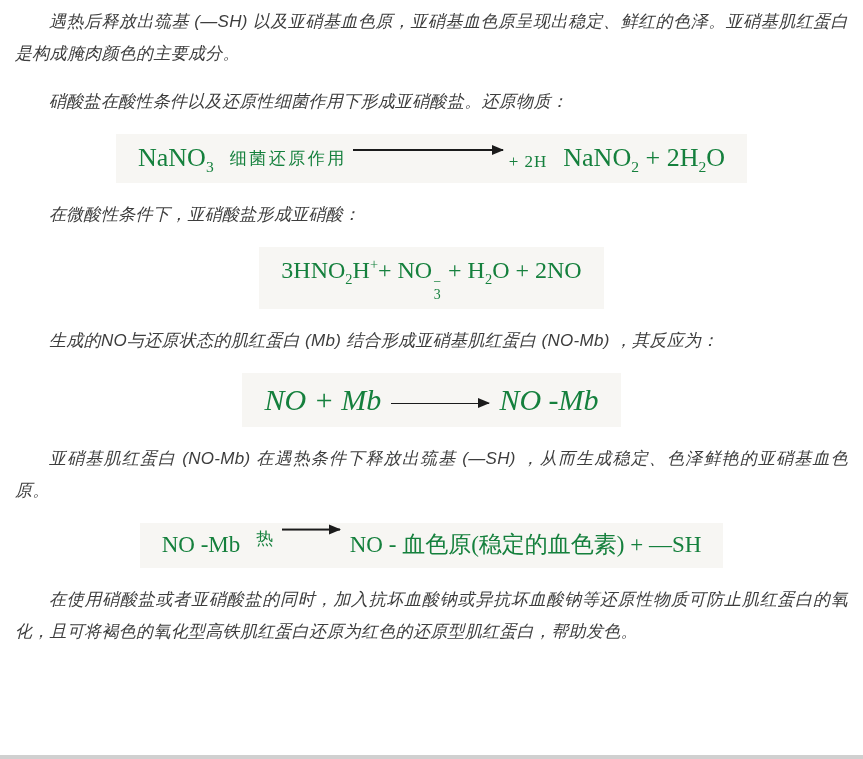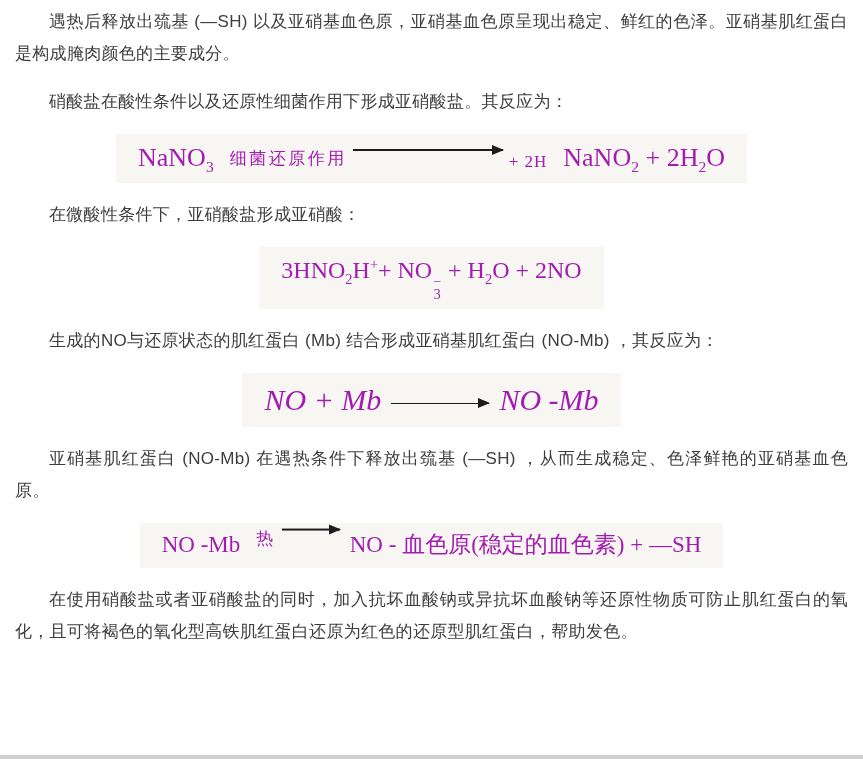--- a/index.html
+++ b/index.html
@@ -14,32 +14,33 @@
     color: #3d3d3d;
   }
   .content { padding: 0 15px; }
   .para {
     font-size: 17px;
     line-height: 32px;
     text-indent: 2em;
     margin: 16px 0;
     text-align: justify;
     letter-spacing: 0.3px;
+    font-style: italic;
   }
   .para.first { margin-top: 6px; }
   .equation {
     display: block;
     width: fit-content;
     margin: 12px auto;
     padding: 8px 22px;
     background: #f7f6f3;
     white-space: nowrap;
     text-align: center;
     font-family: "Liberation Serif", "DejaVu Serif", serif;
-    color: #a21caf;
+    color: #15803d;
     line-height: 1.25;
   }
   .equation sub { font-size: 60%; line-height: 0; }
   .equation sup { font-size: 60%; line-height: 0; }
   .stack {
     display: inline-flex;
     flex-direction: column;
     align-items: center;
     vertical-align: -0.35em;
     line-height: 1;
@@ -87,21 +88,21 @@
   }
 </style>
 </head>
 <body>
 
 <div class="page">
   <div class="content">
 
     <p class="para first">遇热后释放出巯基 (—SH) 以及亚硝基血色原，亚硝基血色原呈现出稳定、鲜红的色泽。亚硝基肌红蛋白是构成腌肉颜色的主要成分。</p>
 
-    <p class="para">硝酸盐在酸性条件以及还原性细菌作用下形成亚硝酸盐。其反应为：</p>
+    <p class="para">硝酸盐在酸性条件以及还原性细菌作用下形成亚硝酸盐。还原物质：</p>
 
     <div class="equation" style="font-size: 26px;"><span>NaNO</span><sub>3</sub><span class="rxn-arrow">
           <span class="above">细菌还原作用</span>
           <span class="shaft" style="min-width: 150px;"></span>
           <span class="below">+ 2H</span>
         </span><span>NaNO</span><sub>2</sub><span> + 2H</span><sub>2</sub><span>O</span></div>
 
     <p class="para">在微酸性条件下，亚硝酸盐形成亚硝酸：</p>
 
 

